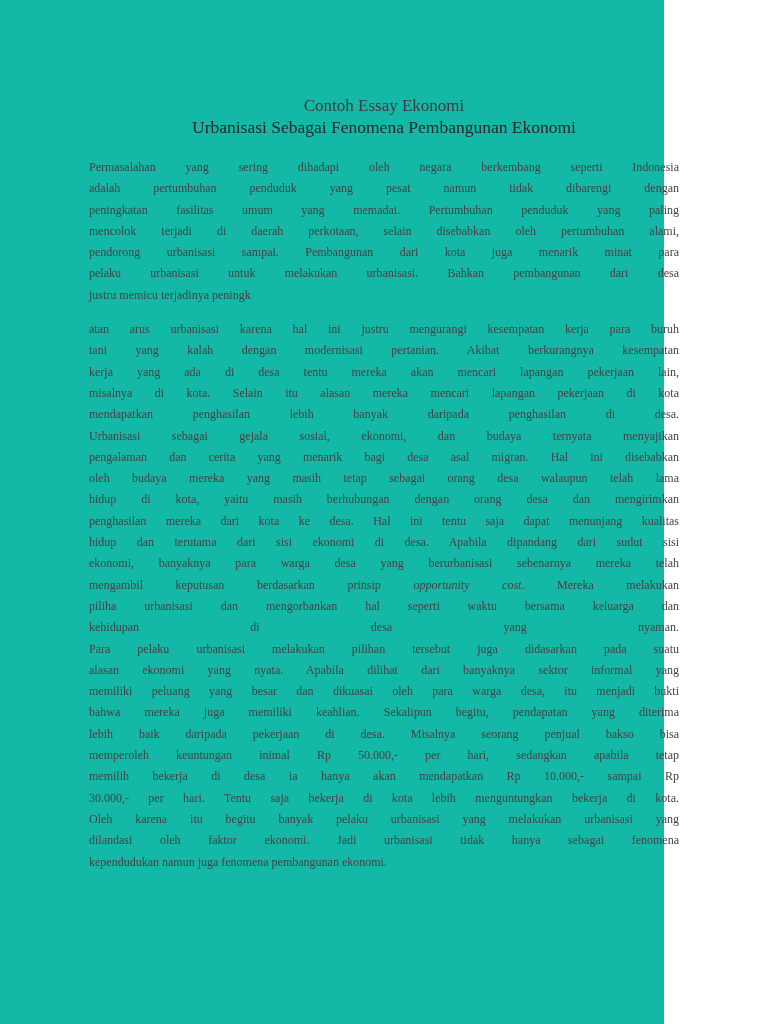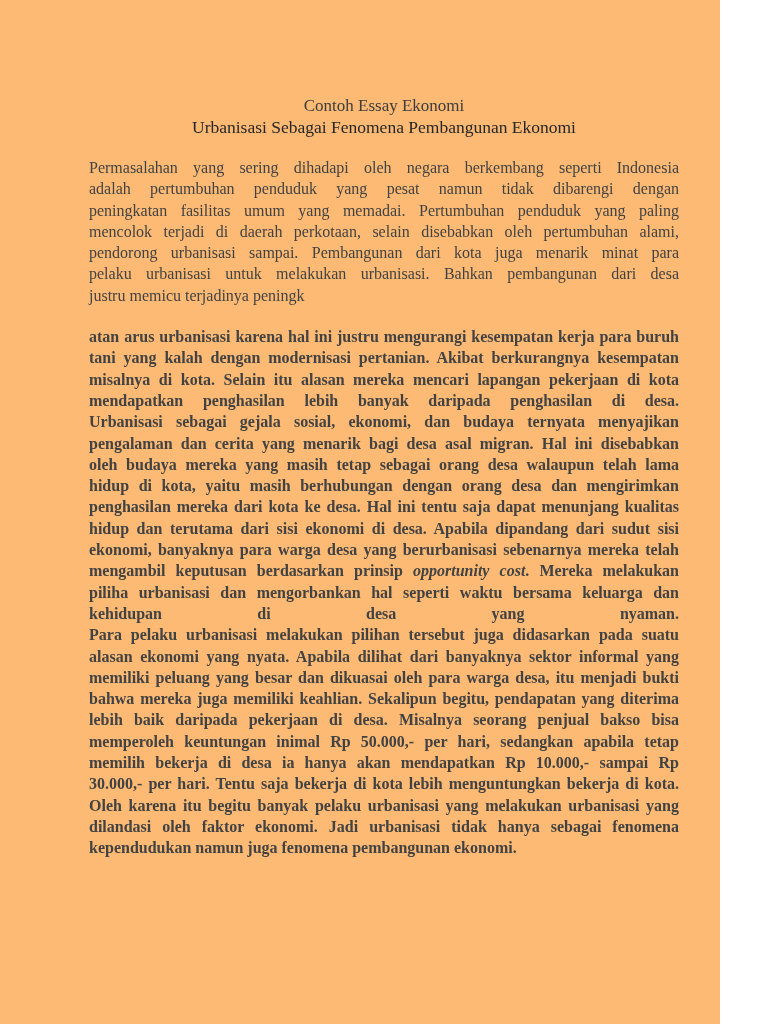--- a/index.html
+++ b/index.html
@@ -8,23 +8,23 @@
   }
   body {
     width: 768px;
     height: 1024px;
     background: #ffffff;
     font-family: "Liberation Serif", serif;
     overflow: hidden;
   }
   .page {
     position: relative;
-    width: 720px;
+    width: 664px;
     height: 1024px;
-    background: #fdba74;
+    background: #14b8a6;
   }
   .text-block {
     position: absolute;
     left: 89px;
     top: 95px;
     width: 590px;
   }
   .doc-title {
     text-align: center;
     font-size: 17px;
@@ -38,25 +38,24 @@
     font-size: 17.5px;
     line-height: 22px;
     color: #262626;
     font-weight: normal;
     margin: 0;
   }
   .para {
     margin-top: 19px;
   }
   .para-2 {
-    margin-top: 20px;
-    font-weight: bold;
+    margin-top: 13px;
   }
   .line {
-    font-size: 16px;
+    font-size: 12px;
     line-height: 21.3px;
     color: #424242;
     text-align: justify;
     text-align-last: justify;
     white-space: normal;
   }
   .line.last {
     text-align: left;
     text-align-last: left;
   }
@@ -79,20 +78,21 @@
       <div class="line">peningkatan fasilitas umum yang memadai. Pertumbuhan penduduk yang paling</div>
       <div class="line">mencolok terjadi di daerah perkotaan, selain disebabkan oleh pertumbuhan alami,</div>
       <div class="line">pendorong urbanisasi sampai. Pembangunan dari kota juga menarik minat para</div>
       <div class="line">pelaku urbanisasi untuk melakukan urbanisasi. Bahkan pembangunan dari desa</div>
       <div class="line last">justru memicu terjadinya peningk</div>
     </div>
 
     <div class="para para-2">
       <div class="line">atan arus urbanisasi karena hal ini justru mengurangi kesempatan kerja para buruh</div>
       <div class="line">tani yang kalah dengan modernisasi pertanian. Akibat berkurangnya kesempatan</div>
+      <div class="line">kerja yang ada di desa tentu mereka akan mencari lapangan pekerjaan lain,</div>
       <div class="line">misalnya di kota. Selain itu alasan mereka mencari lapangan pekerjaan di kota</div>
       <div class="line">mendapatkan penghasilan lebih banyak daripada penghasilan di desa.</div>
       <div class="line">Urbanisasi sebagai gejala sosial, ekonomi, dan budaya ternyata menyajikan</div>
       <div class="line">pengalaman dan cerita yang menarik bagi desa asal migran. Hal ini disebabkan</div>
       <div class="line">oleh budaya mereka yang masih tetap sebagai orang desa walaupun telah lama</div>
       <div class="line">hidup di kota, yaitu masih berhubungan dengan orang desa dan mengirimkan</div>
       <div class="line">penghasilan mereka dari kota ke desa. Hal ini tentu saja dapat menunjang kualitas</div>
       <div class="line">hidup dan terutama dari sisi ekonomi di desa. Apabila dipandang dari sudut sisi</div>
       <div class="line">ekonomi, banyaknya para warga desa yang berurbanisasi sebenarnya mereka telah</div>
       <div class="line"><span>mengambil keputusan berdasarkan prinsip </span><span class="italic">opportunity cost</span><span>. Mereka melakukan</span></div>

